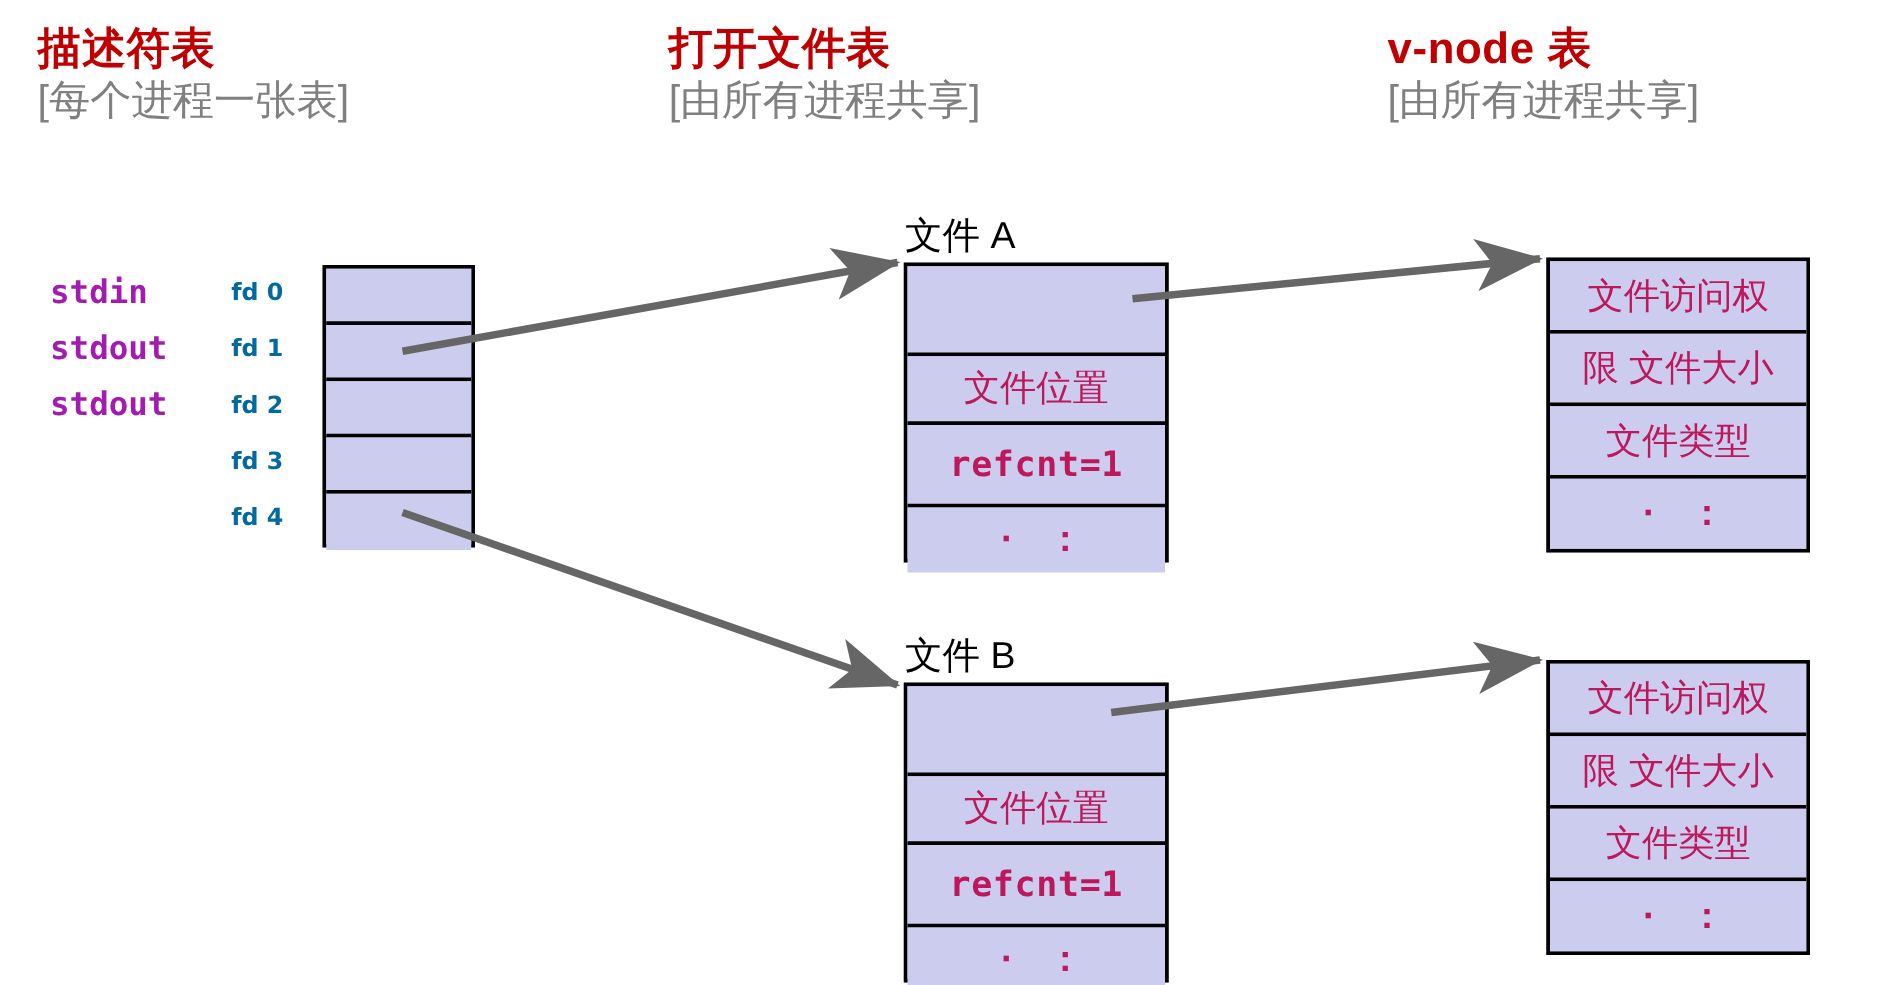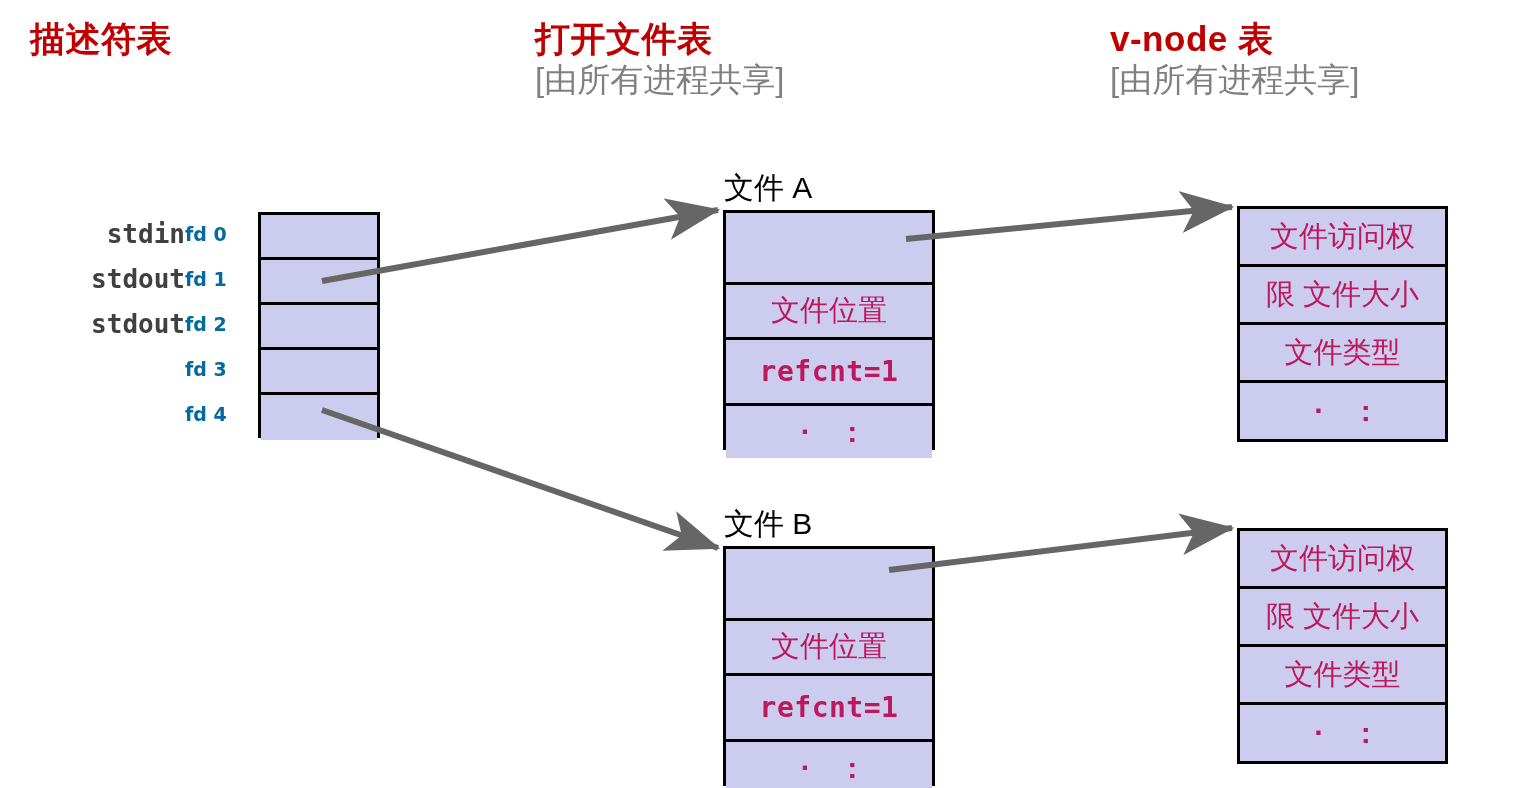--- a/index.html
+++ b/index.html
@@ -102,25 +102,25 @@
     text-align: left;
     white-space: nowrap;
     line-height: 45px;
     height: 45px;
   }
   .std-label {
     position: absolute;
     font-family: "DejaVu Sans Mono", "Liberation Mono", monospace;
     font-size: 26px;
     font-weight: 700;
-    color: #404040;
-    text-align: right;
+    color: #a21caf;
     white-space: nowrap;
     line-height: 45px;
     height: 45px;
+    margin-left: 40px;
   }
 
   
   .open-tbl {
     width: 212px;
     height: 240px;
   }
   .open-tbl .row.r0 { height: 72px; }
   .open-tbl .row.r1 { height: 55px; }
   .open-tbl .row.r2 { height: 66px; }
@@ -159,20 +159,21 @@
     pointer-events: none;
   }
 </style>
 </head>
 <body>
 
 <div id="canvas">
 
   <div class="col-head" id="head-descriptor" style="left:30px; top:18px; width:450px;">
     <span class="title">描述符表</span>
+    <span class="sub">[每个进程一张表]</span>
   </div>
 
   <div class="col-head" id="head-openfile" style="left:535px; top:18px; width:450px;">
     <span class="title">打开文件表</span>
     <span class="sub">[由所有进程共享]</span>
   </div>
 
   <div class="col-head" id="head-vnode" style="left:1110px; top:18px; width:400px;">
     <span class="title">v-node 表</span>
     <span class="sub">[由所有进程共享]</span>

